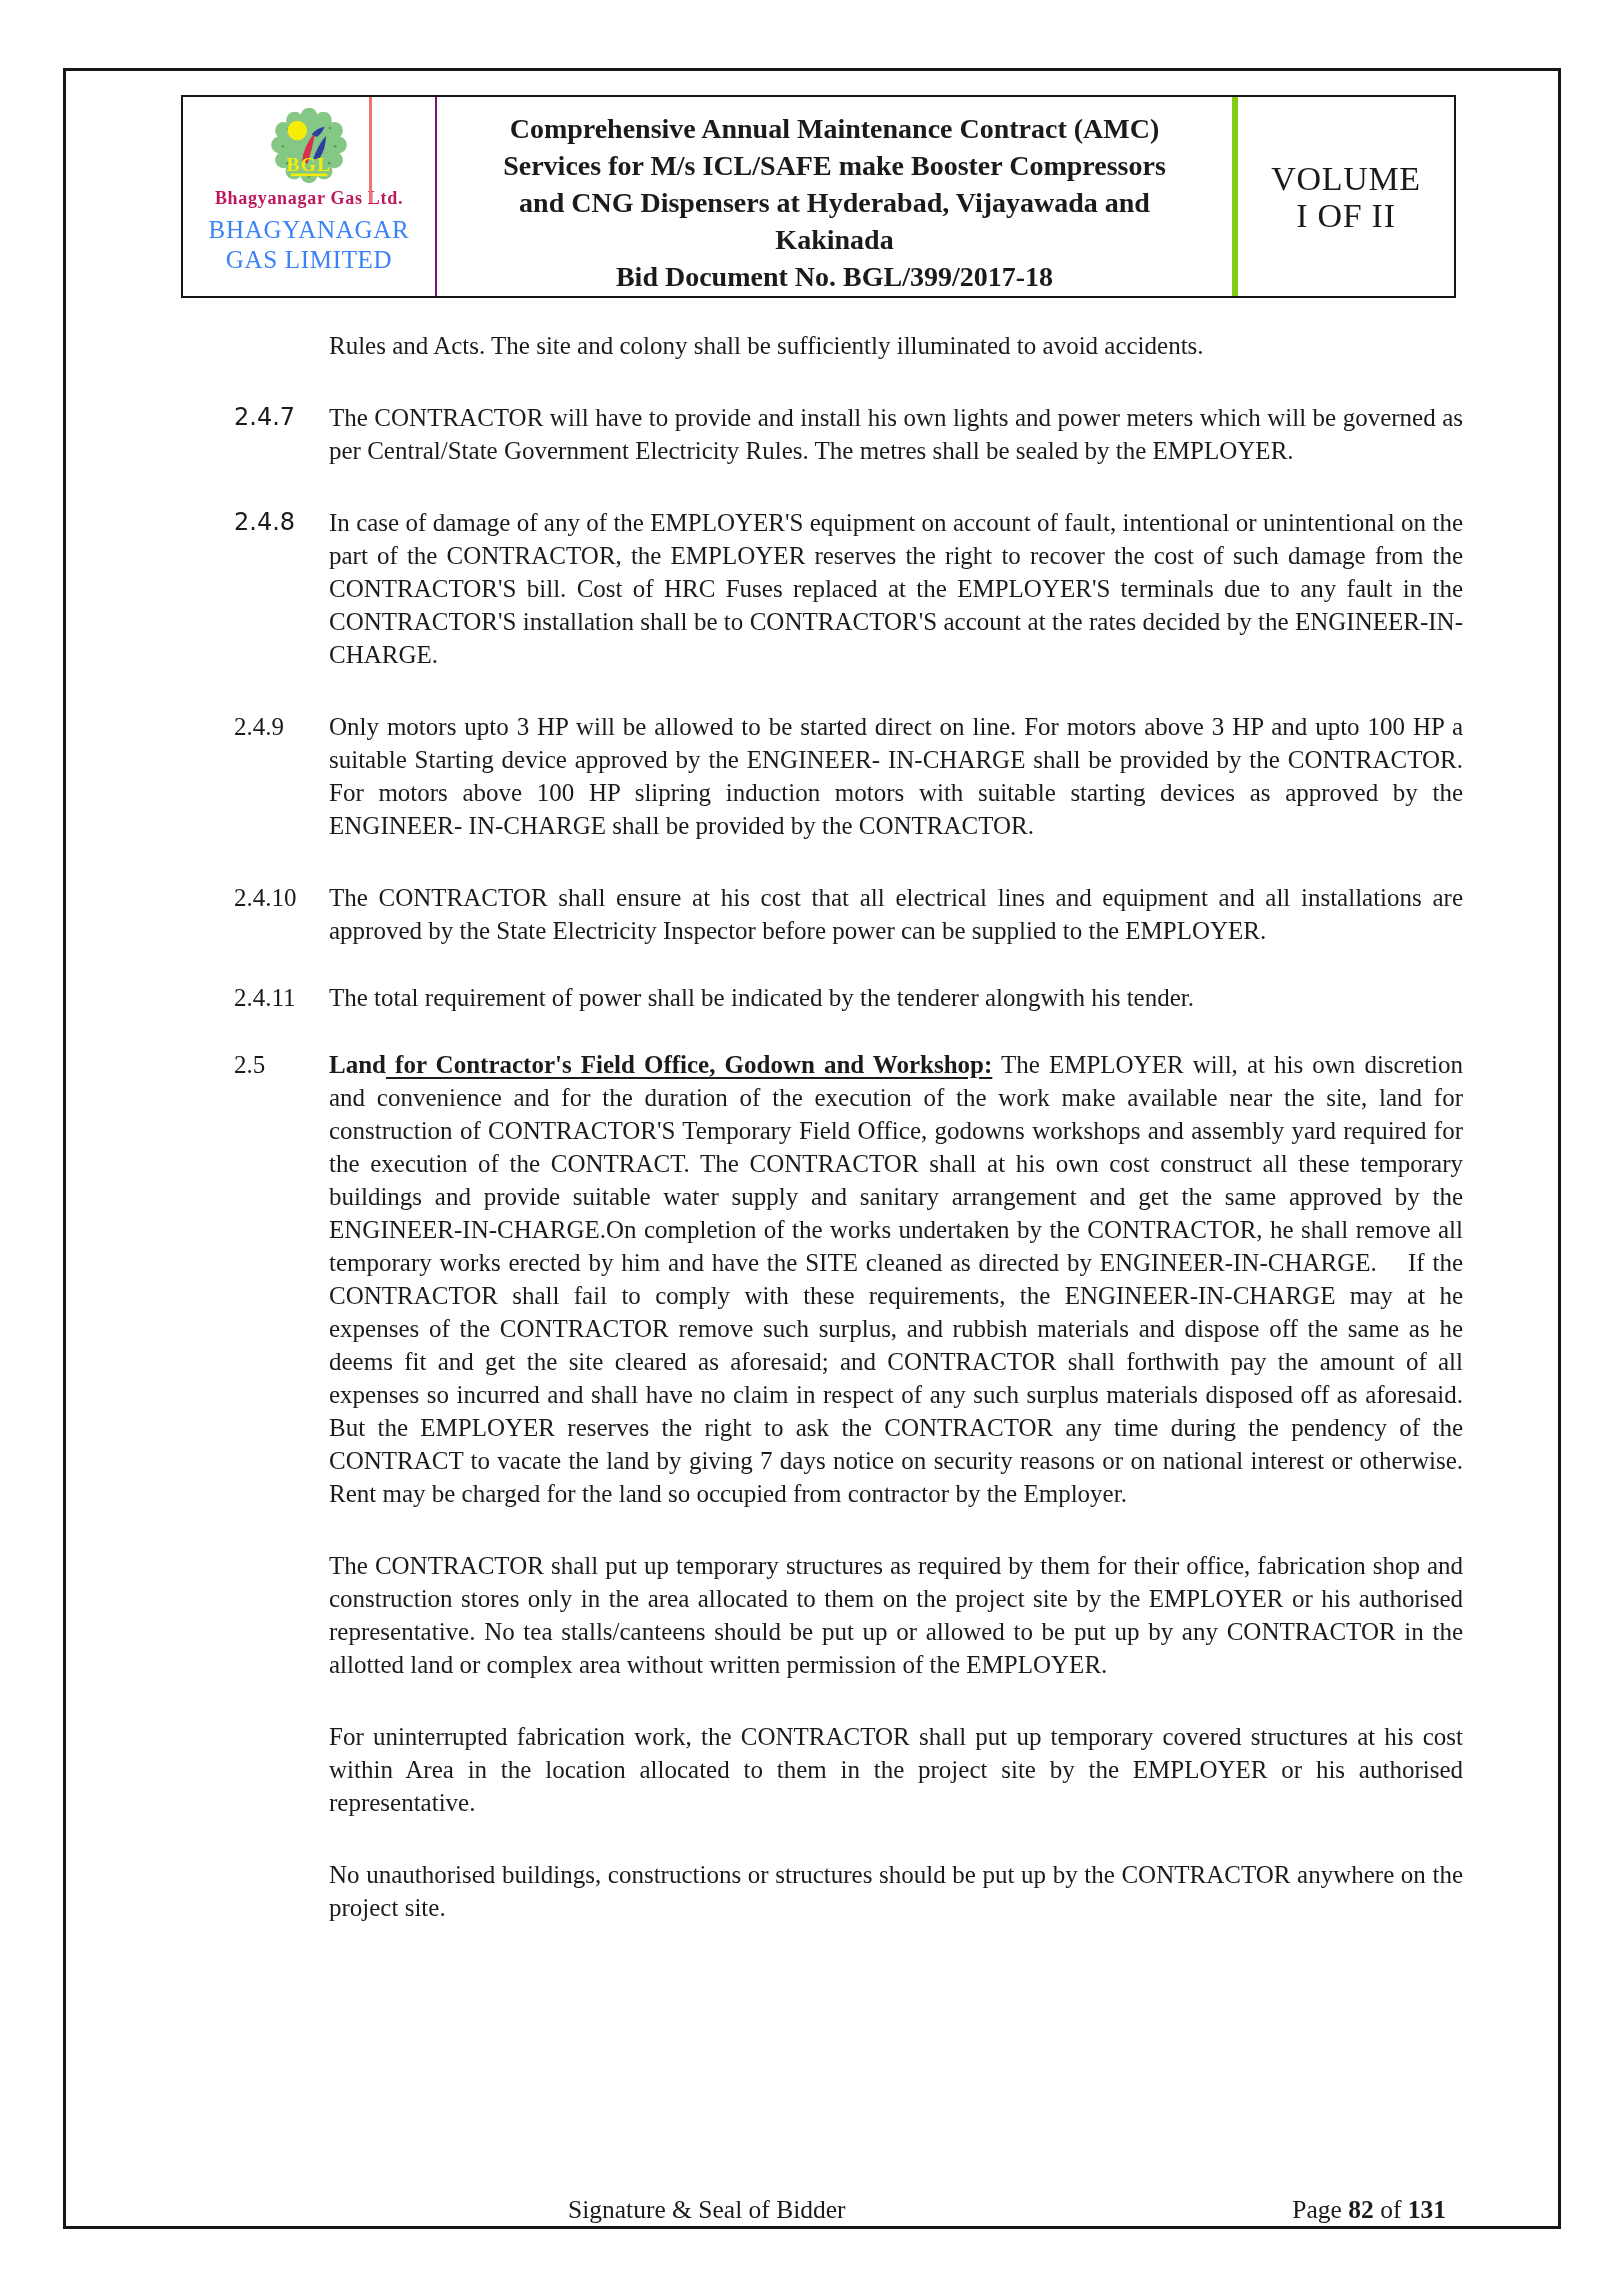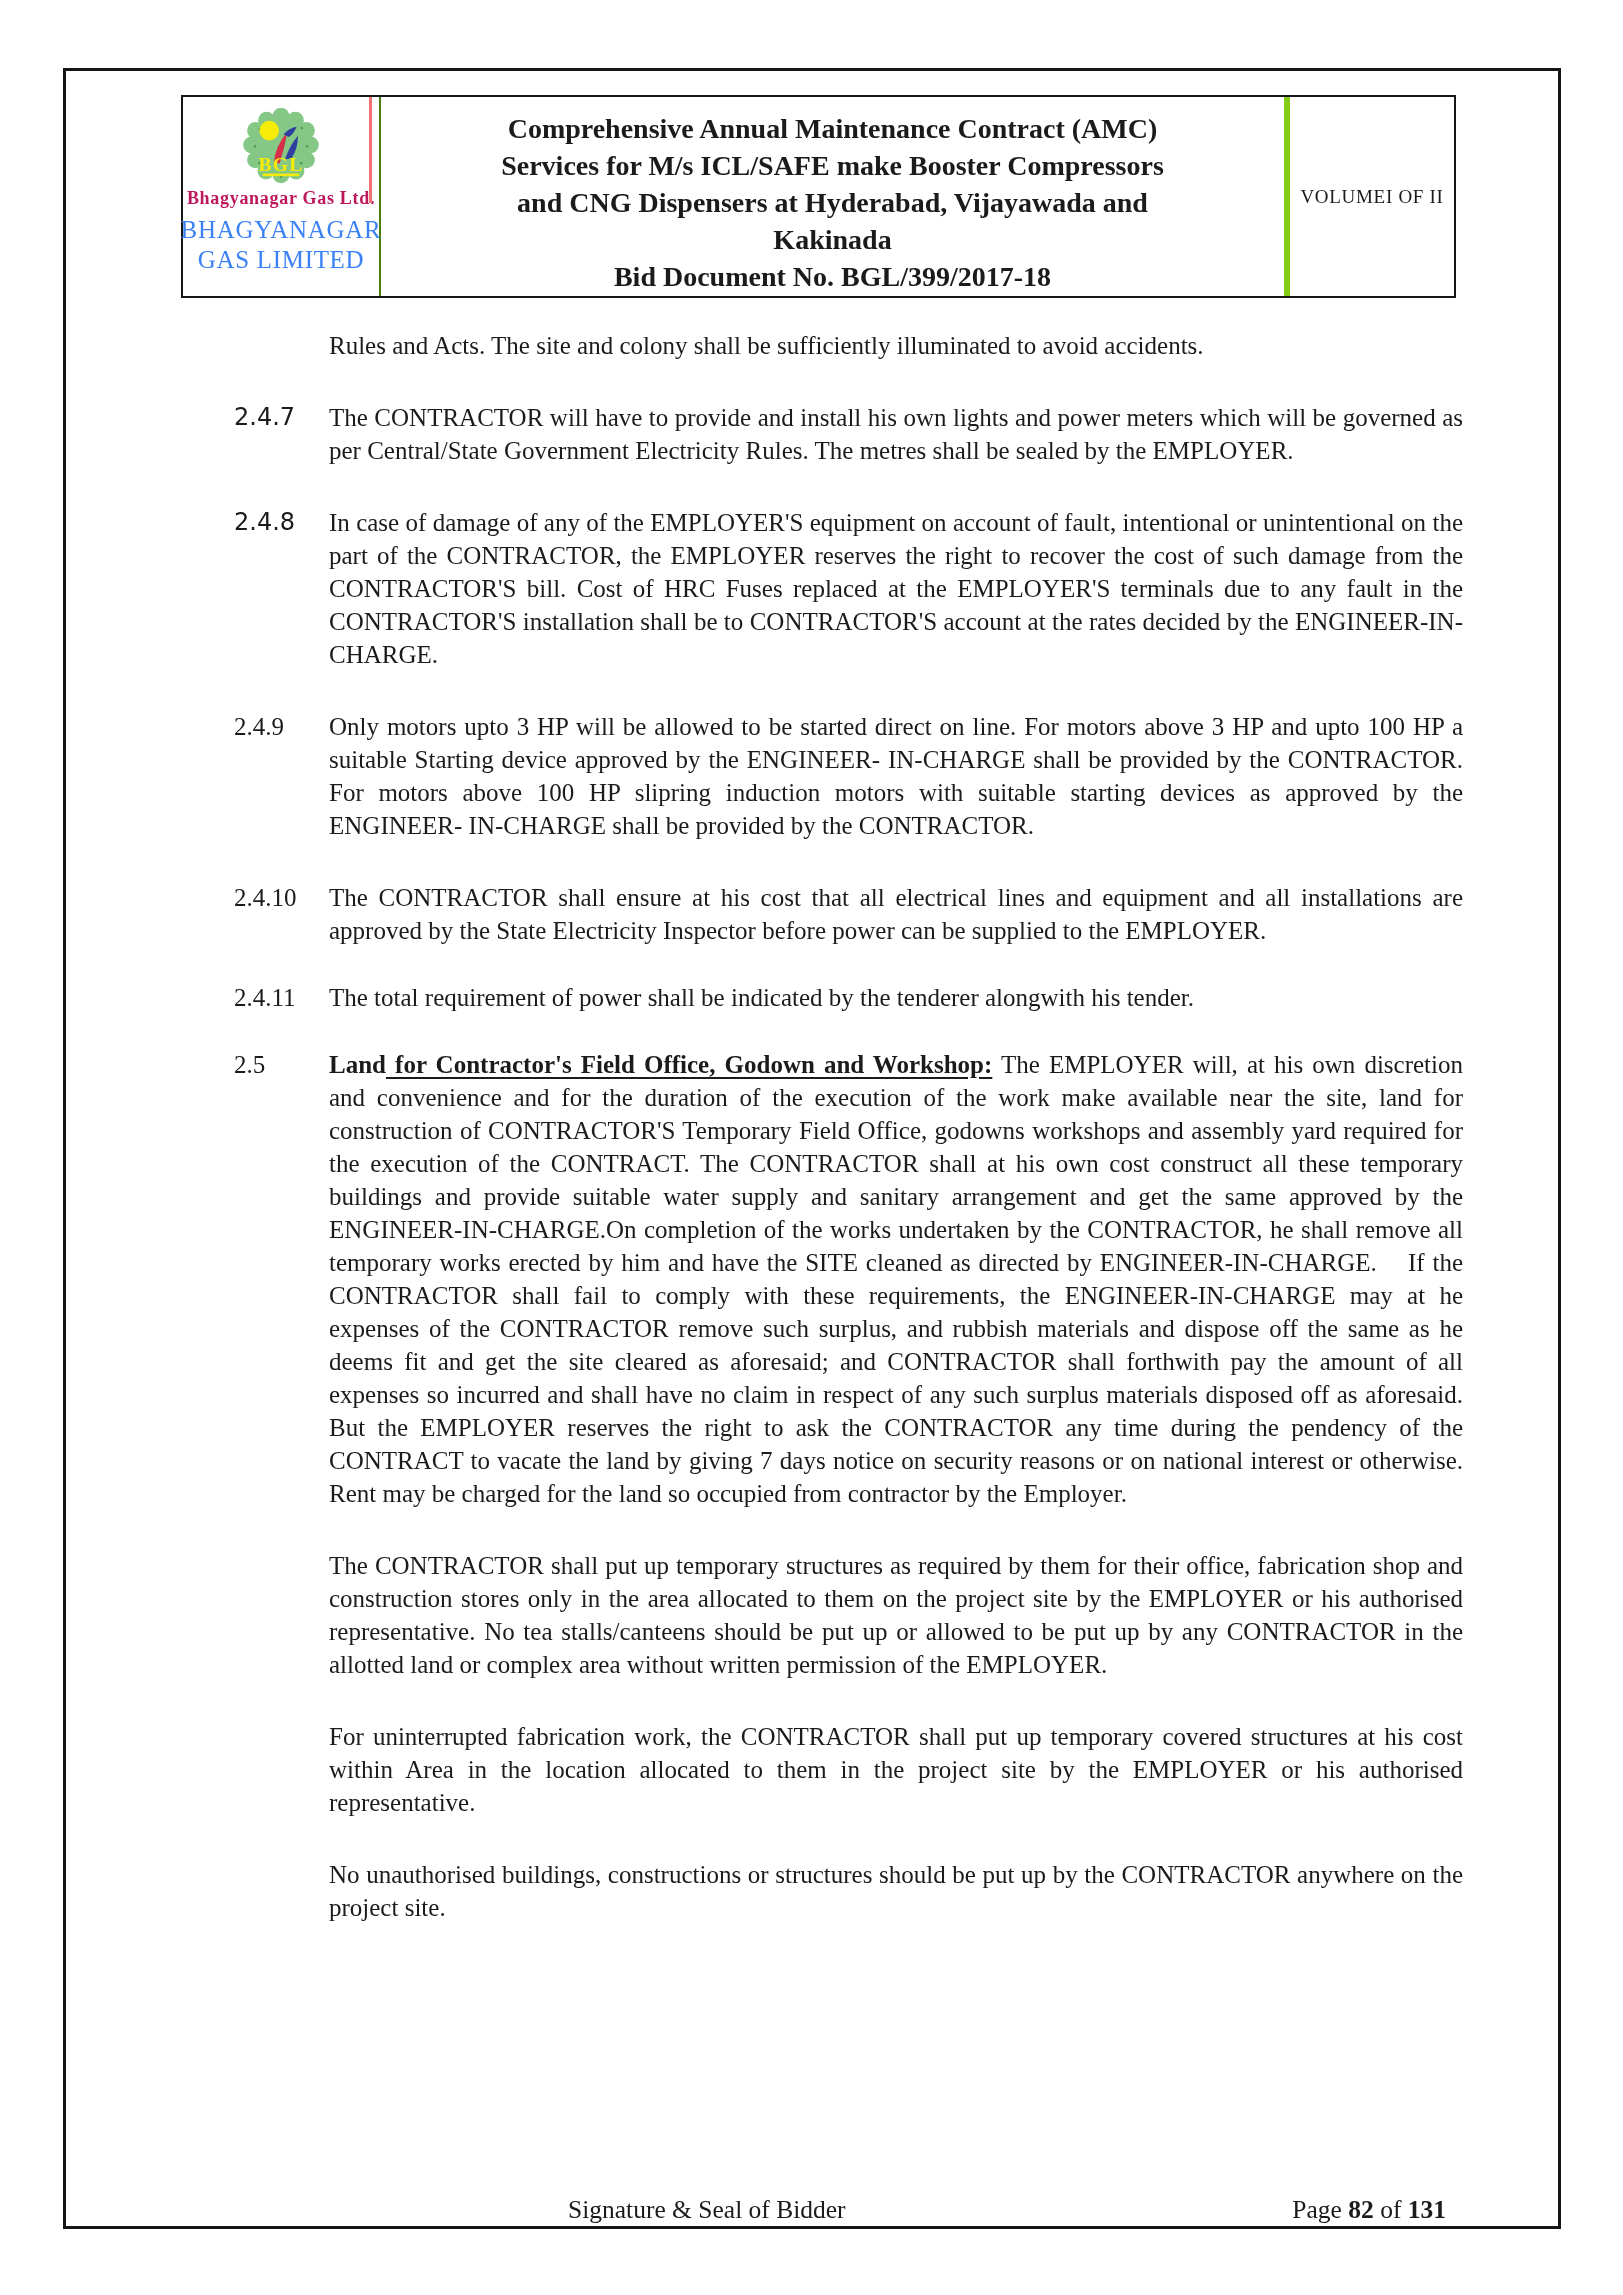--- a/index.html
+++ b/index.html
@@ -21,39 +21,39 @@
   .header-table {
     position:absolute; left:181px; top:95px;
     width:1275px; height:203px;
     box-sizing:border-box;
     border:2px solid #161616;
     display:flex;
     background:#ffffff;
   }
   .cell { box-sizing:border-box; height:100%; }
   .cell-logo {
-    width:198px; flex:none;
-    border-right:2px solid #4d7c0f;
+    width:254px; flex:none;
+    border-right:2px solid #701a75;
     position:relative;
     display:flex; flex-direction:column; align-items:center;
     padding-top:10.5px;
   }
   .cell-title {
     flex:1;
     border-right:6px solid #84cc16;
     text-align:center;
     font-weight:bold;
     font-size:28px; line-height:37px;
     padding-top:13px;
   }
   .cell-volume {
-    width:164px; flex:none;
-    display:flex; flex-direction:row;
+    width:216px; flex:none;
+    display:flex; flex-direction:column;
     justify-content:center; align-items:center;
-    font-size:19px; line-height:37px;
+    font-size:34px; line-height:37px;
     letter-spacing:0.7px;
   }
   .red-scan-line {
     position:absolute; left:186px; top:0;
     width:2.6px; height:106px;
     background:#f07272;
   }
   .logo-sub {
     margin-top:1px;
     font-weight:bold;

